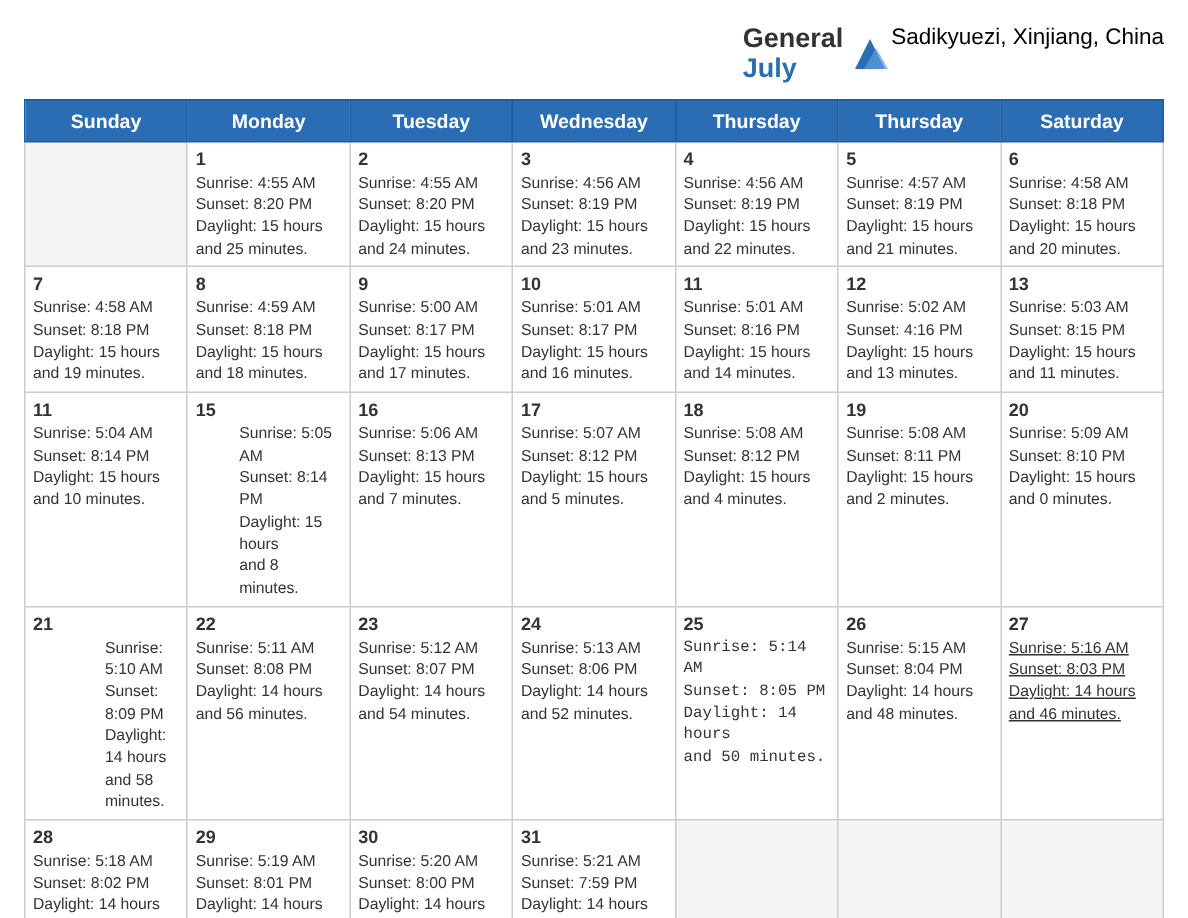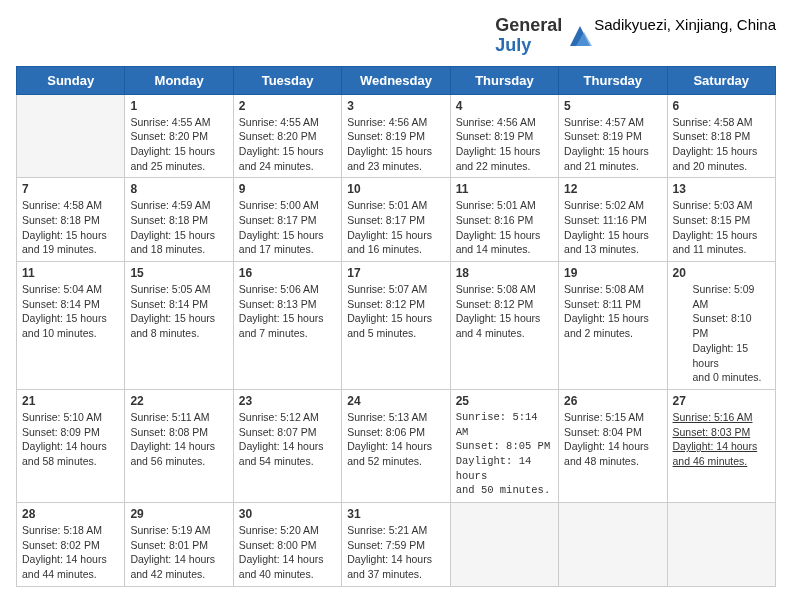--- a/index.html
+++ b/index.html
@@ -196,21 +196,21 @@
         <td>
           <span class="day-num">11</span>
           <div class="day-info" style="white-space: pre-line;">Sunrise: 5:01 AM
 Sunset: 8:16 PM
 Daylight: 15 hours
 and 14 minutes.</div>
         </td>
         <td>
           <span class="day-num">12</span>
           <div class="day-info" style="white-space: pre-line;">Sunrise: 5:02 AM
-Sunset: 11:16 PM
+Sunset: 4:16 PM
 Daylight: 15 hours
 and 13 minutes.</div>
         </td>
         <td>
           <span class="day-num">13</span>
           <div class="day-info" style="white-space: pre-line;">Sunrise: 5:03 AM
 Sunset: 8:15 PM
 Daylight: 15 hours
 and 11 minutes.</div>
         </td>
@@ -218,21 +218,21 @@
       <tr>
         <td>
           <span class="day-num">11</span>
           <div class="day-info" style="white-space: pre-line;">Sunrise: 5:04 AM
 Sunset: 8:14 PM
 Daylight: 15 hours
 and 10 minutes.</div>
         </td>
         <td>
           <span class="day-num">15</span>
-          <div class="day-info" style="white-space: pre-line;">Sunrise: 5:05 AM
+          <div class="day-info" style="white-space: pre-line; margin-left: 29px;">Sunrise: 5:05 AM
 Sunset: 8:14 PM
 Daylight: 15 hours
 and 8 minutes.</div>
         </td>
         <td>
           <span class="day-num">16</span>
           <div class="day-info" style="white-space: pre-line;">Sunrise: 5:06 AM
 Sunset: 8:13 PM
 Daylight: 15 hours
 and 7 minutes.</div>
@@ -253,30 +253,30 @@
         </td>
         <td>
           <span class="day-num">19</span>
           <div class="day-info" style="white-space: pre-line;">Sunrise: 5:08 AM
 Sunset: 8:11 PM
 Daylight: 15 hours
 and 2 minutes.</div>
         </td>
         <td>
           <span class="day-num">20</span>
-          <div class="day-info" style="white-space: pre-line; margin-left: 20px;">Sunrise: 5:09 AM
+          <div class="day-info" style="white-space: pre-line;">Sunrise: 5:09 AM
 Sunset: 8:10 PM
 Daylight: 15 hours
 and 0 minutes.</div>
         </td>
       </tr>
       <tr>
         <td>
           <span class="day-num">21</span>
-          <div class="day-info" style="white-space: pre-line;">Sunrise: 5:10 AM
+          <div class="day-info" style="white-space: pre-line; margin-left: 48px;">Sunrise: 5:10 AM
 Sunset: 8:09 PM
 Daylight: 14 hours
 and 58 minutes.</div>
         </td>
         <td>
           <span class="day-num">22</span>
           <div class="day-info" style="white-space: pre-line;">Sunrise: 5:11 AM
 Sunset: 8:08 PM
 Daylight: 14 hours
 and 56 minutes.</div>

